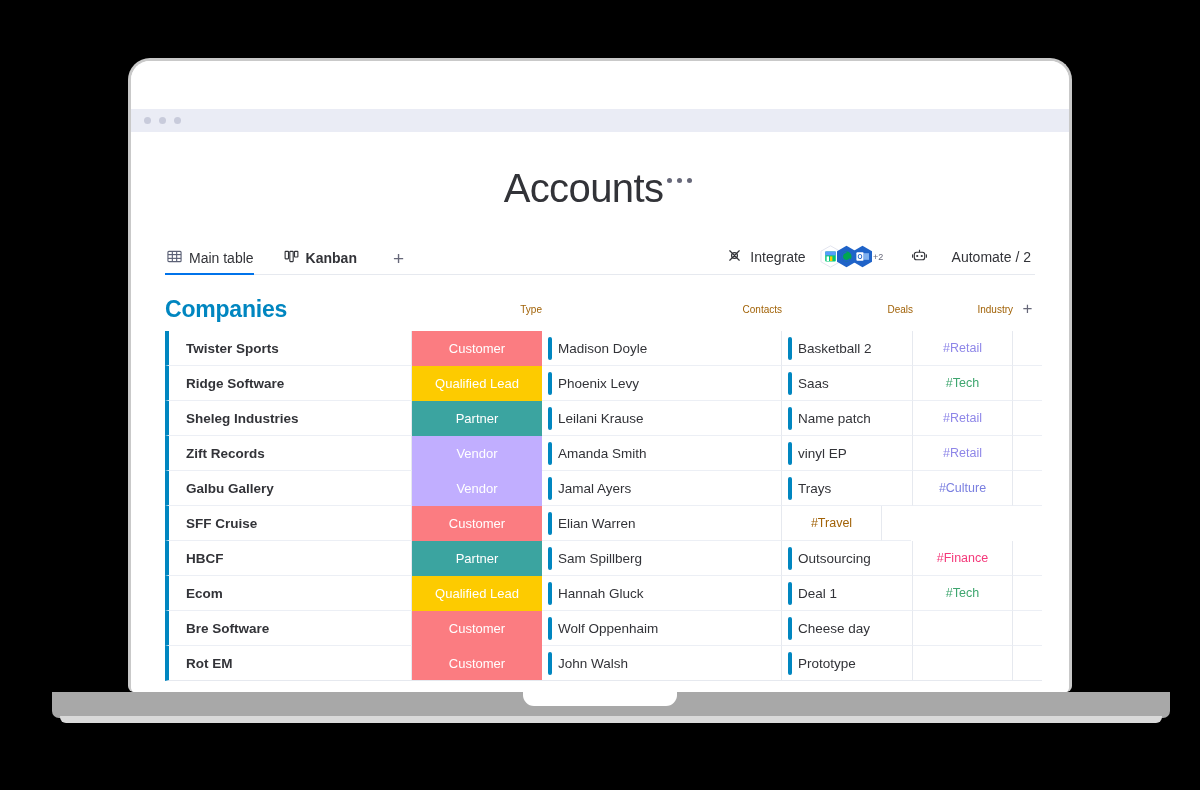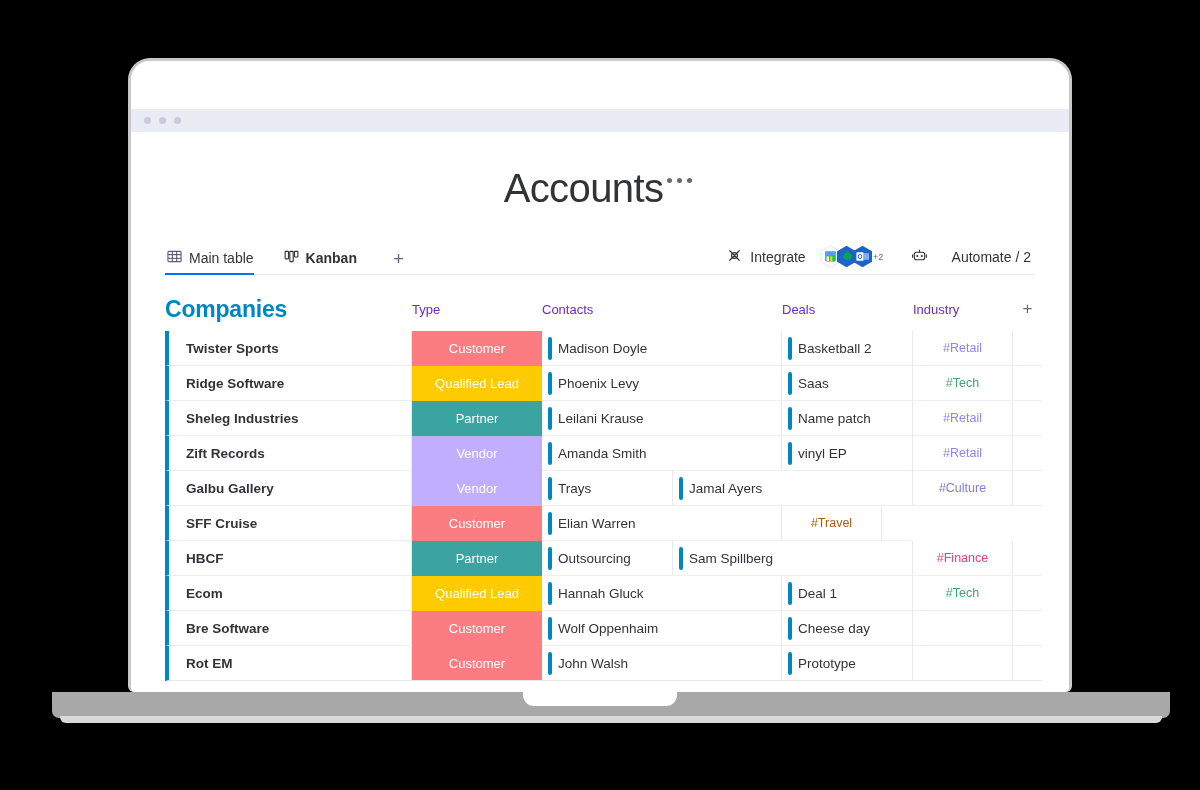--- a/index.html
+++ b/index.html
@@ -187,23 +187,23 @@
   }
 
   
   .table-head {
     display: flex;
     align-items: center;
     height: 44px;
     margin-top: 12px;
   }
   .col-head {
-    font-size: 13px;
-    color: #6d28d9;
-    text-align: left;
+    font-size: 10px;
+    color: #a16207;
+    text-align: right;
     font-weight: 400;
   }
   .col-plus {
     font-size: 17px;
     color: #676879;
     text-align: center;
     font-weight: 300;
     cursor: pointer;
   }
 
@@ -416,37 +416,37 @@
             <div class="cell company c-company">Zift Records</div>
             <div class="cell type c-type" style="background: rgb(193, 174, 255);">Vendor</div>
             <div class="cell withbar c-contact">Amanda Smith</div>
             <div class="cell withbar c-deal">vinyl EP</div>
             <div class="cell ind c-ind" style="color: rgb(142, 134, 232);">#Retail</div>
             <div class="cell addcol c-add"></div>
           </div>
           <div class="row">
             <div class="cell company c-company">Galbu Gallery</div>
             <div class="cell type c-type" style="background: rgb(193, 174, 255);">Vendor</div>
+            <div class="cell withbar c-contact">Jamal Ayers</div>
             <div class="cell withbar c-deal">Trays</div>
-            <div class="cell withbar c-contact">Jamal Ayers</div>
             <div class="cell ind c-ind" style="color: rgb(122, 127, 224);">#Culture</div>
             <div class="cell addcol c-add"></div>
           </div>
           <div class="row">
             <div class="cell company c-company">SFF Cruise</div>
             <div class="cell type c-type" style="background: rgb(251, 124, 129);">Customer</div>
             <div class="cell withbar c-contact">Elian Warren</div>
             <div class="cell ind c-ind" style="color: #a16207;">#Travel</div>
             <div class="cell addcol c-add"></div>
           </div>
           <div class="row">
             <div class="cell company c-company">HBCF</div>
             <div class="cell type c-type" style="background: rgb(59, 164, 160);">Partner</div>
+            <div class="cell withbar c-contact">Sam Spillberg</div>
             <div class="cell withbar c-deal">Outsourcing</div>
-            <div class="cell withbar c-contact">Sam Spillberg</div>
             <div class="cell ind c-ind" style="color: rgb(244, 57, 122);">#Finance</div>
             <div class="cell addcol c-add"></div>
           </div>
           <div class="row">
             <div class="cell company c-company">Ecom</div>
             <div class="cell type c-type" style="background: rgb(253, 203, 0);">Qualified Lead</div>
             <div class="cell withbar c-contact">Hannah Gluck</div>
             <div class="cell withbar c-deal">Deal 1</div>
             <div class="cell ind c-ind" style="color: rgb(63, 166, 111);">#Tech</div>
             <div class="cell addcol c-add"></div>

